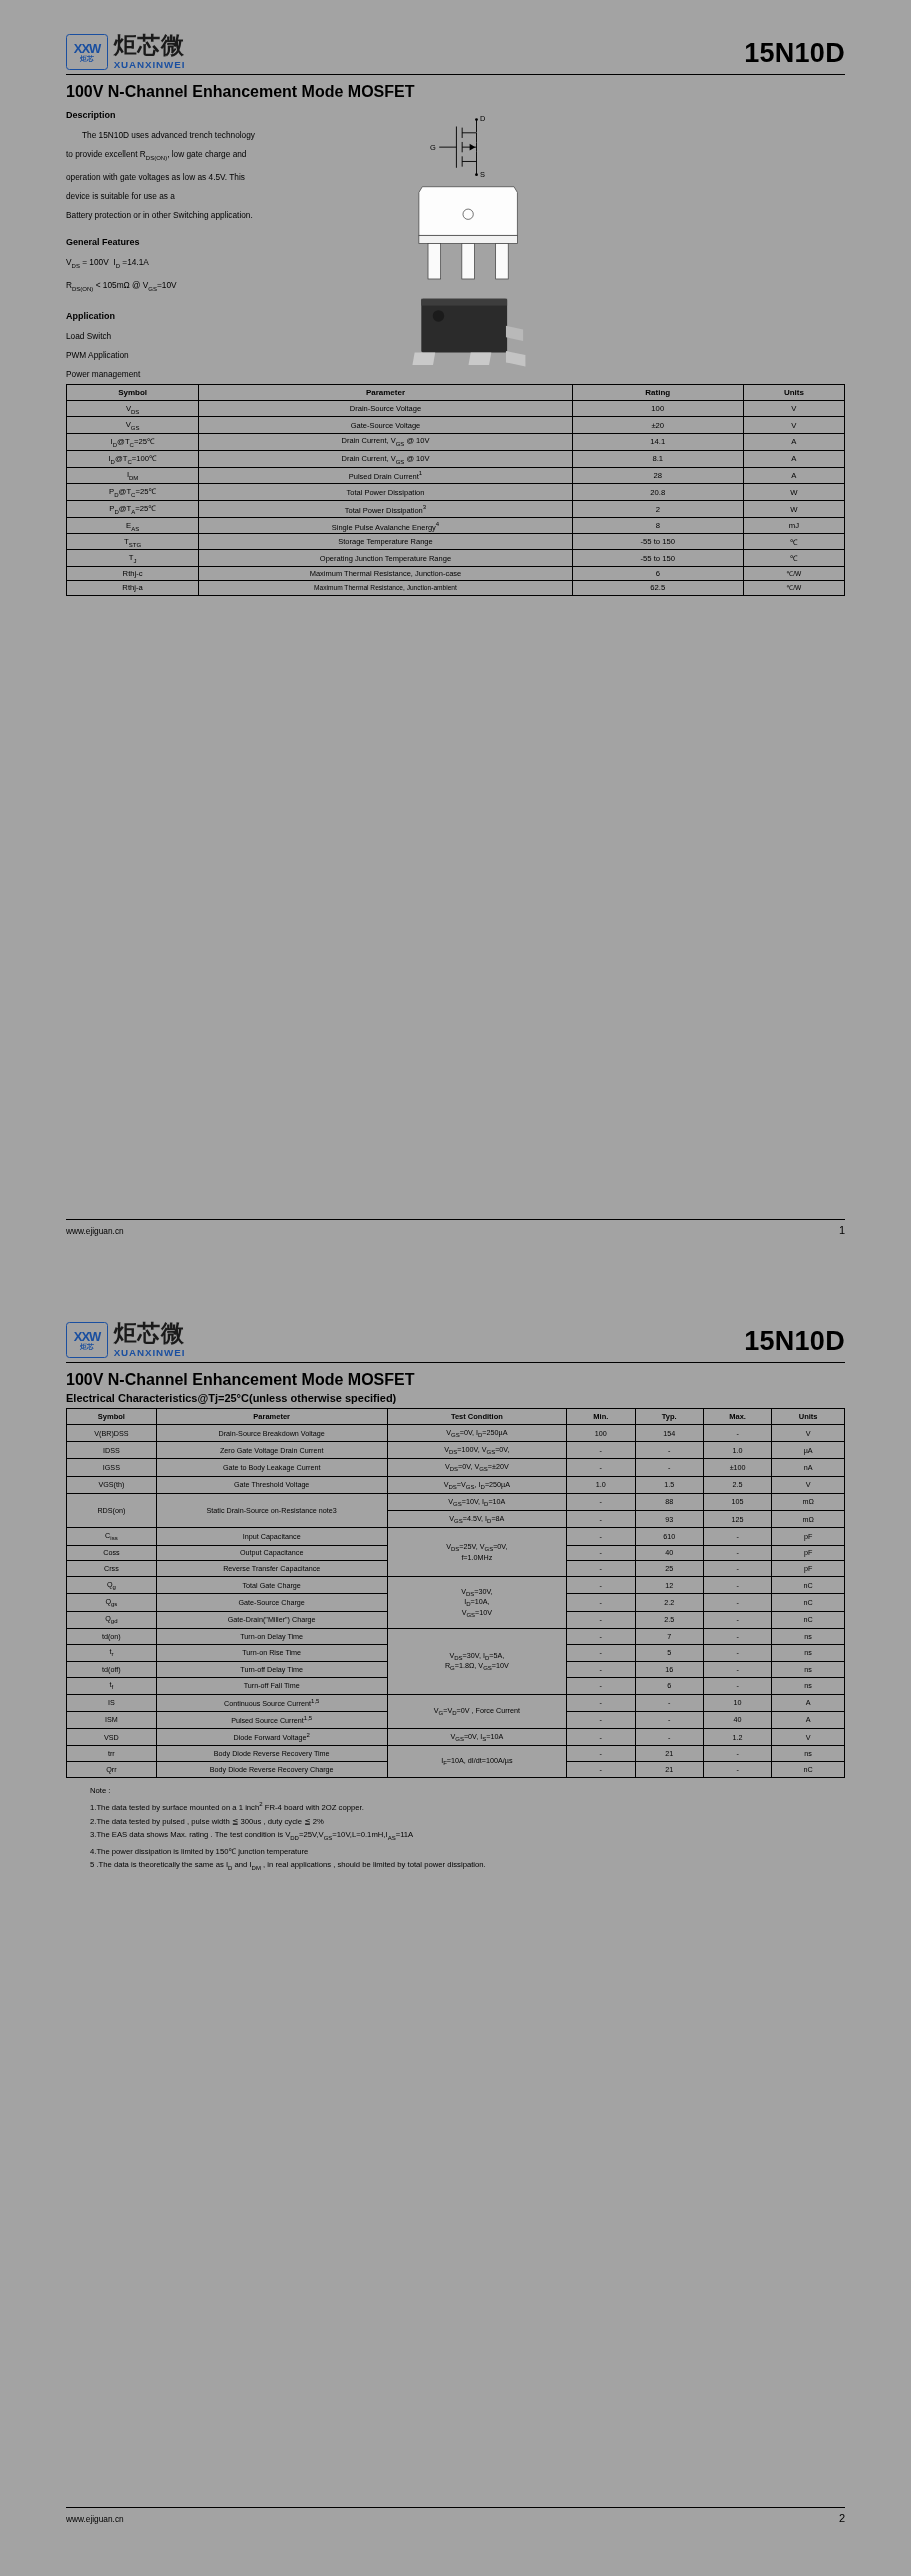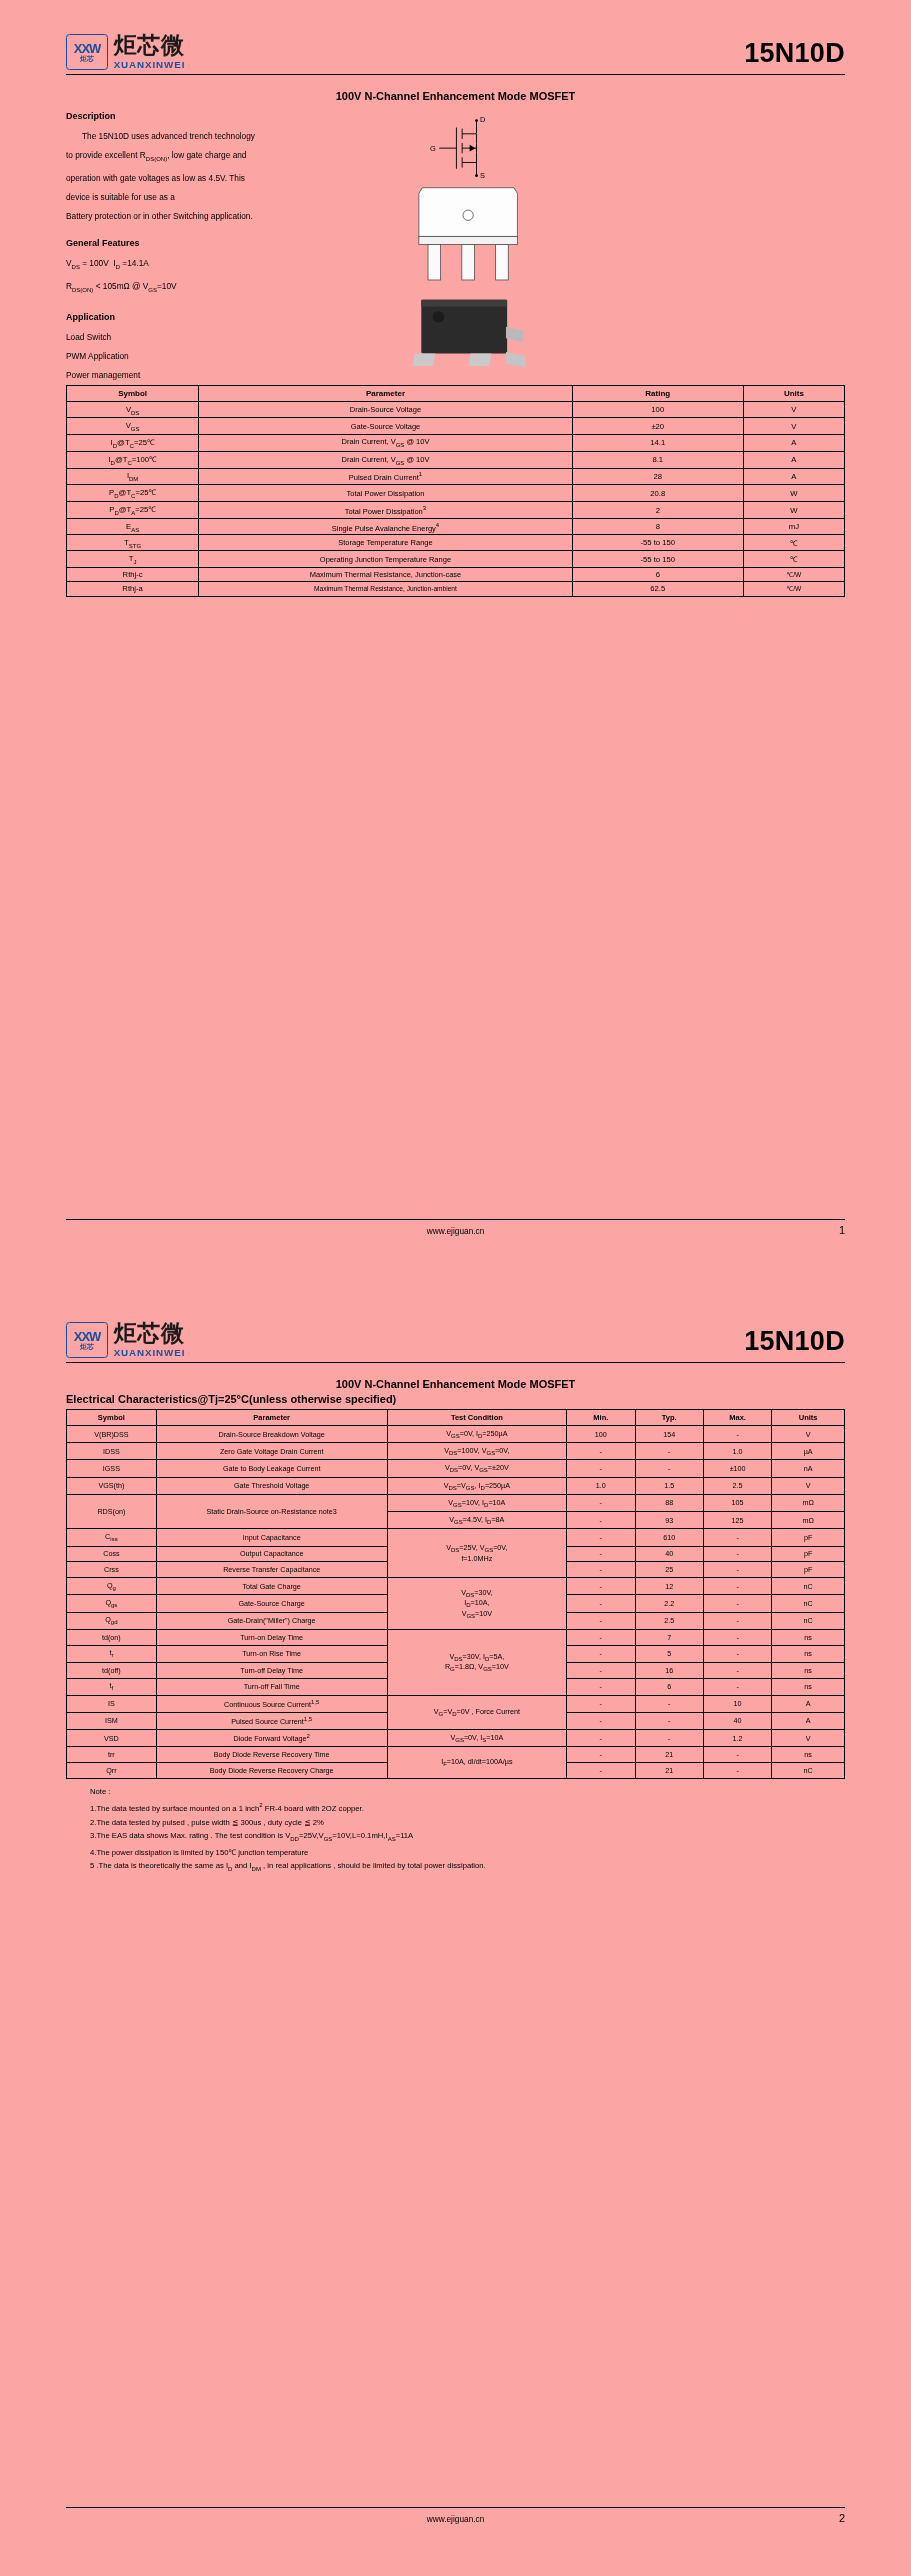--- a/index.html
+++ b/index.html
@@ -1,33 +1,33 @@
 <!DOCTYPE html>
 <html style="font-size:9.2px"><head>
 <meta charset="utf-8">
 <style>
   html,body{margin:0;padding:0;background:#ffffff;}
   body{width:911px;font-family:"Liberation Sans",sans-serif;color:#000;}
-  .page{width:911px;position:relative;background:#fca5a5;box-sizing:border-box;}
+  .page{width:911px;position:relative;background:#a3a3a3;box-sizing:border-box;}
   .page1{height:1288px;padding:0;}
   .page2{height:1288px;padding:0;}
   .inner{margin:0 66px;position:relative;}
 
   
   .header{display:flex;align-items:flex-end;justify-content:space-between;padding-top:34px;}
   .logo-wrap{display:flex;align-items:center;}
   .logo-badge{width:42px;height:36px;border:1.7px solid #1a4fa0;border-radius:3.4px;display:flex;flex-direction:column;align-items:center;justify-content:center;box-sizing:border-box;}
   .logo-badge .xx{font-family:"Liberation Sans",sans-serif;font-weight:bold;font-size:13px;color:#1a4fa0;letter-spacing:-1.1px;line-height:1;}
   .logo-badge .cn{font-size:6.9px;color:#1a4fa0;font-weight:bold;line-height:1;margin-top:1.1px;}
   .logo-text{margin-left:5.7px;}
   .logo-cn{font-family:"DejaVu Sans",sans-serif;font-size:23px;font-weight:bold;color:#1a1a1a;line-height:1;letter-spacing:0.6px;}
   .logo-en{font-family:"Liberation Sans",sans-serif;font-size:9.8px;font-weight:bold;color:#1a4fa0;letter-spacing:0.9px;margin-top:2.3px;}
   .part-number{font-size:27px;font-weight:bold;letter-spacing:0.3px;padding-bottom:1.1px;}
   .hdr-rule{border:none;border-top:1.7px solid #000;margin:4px 0 0 0;}
-  .subtitle{text-align:center;font-size:11px;font-weight:bold;margin-top:15px;}
+  .subtitle{text-align:left;font-size:16px;font-weight:bold;margin-top:8px;}
 
   
   .body1{display:flex;margin-top:5.7px;}
   .col-left{width:270px;}
   .col-right{flex:1;position:relative;}
   h3.sec{font-size:9px;font-weight:bold;margin:3.4px 0 5.7px 0;}
   p.txt{font-size:8.3px;line-height:19px;margin:0;}
   p.txt.indent{text-indent:16px;}
   .sub{vertical-align:sub;font-size:6px;}
   .sup{vertical-align:super;font-size:6px;}
@@ -42,21 +42,21 @@
   .tbl-title{font-size:9px;font-weight:bold;margin:15px 0 4.6px 0;}
   table.dt{border-collapse:collapse;width:100%;table-layout:fixed;}
   table.dt th,table.dt td{border:0.6px solid #000;text-align:center;vertical-align:middle;font-size:7.7px;padding:2.3px 1.1px;}
   table.dt th{font-weight:bold;font-size:8px;padding:3.4px 1.1px;}
   table.dt td.small{font-size:6.6px;}
   table.dt td.p{font-size:7.5px;}
 
   
   .footer{position:absolute;left:66px;right:66px;bottom:52px;}
   .footer hr{border:none;border-top:1.1px solid #000;margin:0 0 5.7px 0;}
-  .footer .row{display:flex;justify-content:center;position:relative;font-size:8.3px;}
+  .footer .row{display:flex;position:relative;font-size:8.3px;}
   .footer .pg{position:absolute;right:0;top:-2.3px;font-size:11px;}
 
   
   .ec-title{font-size:11px;font-weight:bold;margin:2.3px 0 4.6px 0;}
   table.ec{border-collapse:collapse;width:100%;table-layout:fixed;}
   table.ec th,table.ec td{border:0.6px solid #000;text-align:center;vertical-align:middle;font-size:7.2px;padding:2.9px 1.1px;}
   table.ec th{font-weight:bold;font-size:7.5px;}
   table.ec td.param{font-size:7.2px;}
   .note{font-size:7.7px;line-height:12px;margin-top:6.9px;}
   .note p{margin:0 0 1.7px 0;padding-left:24px;}

